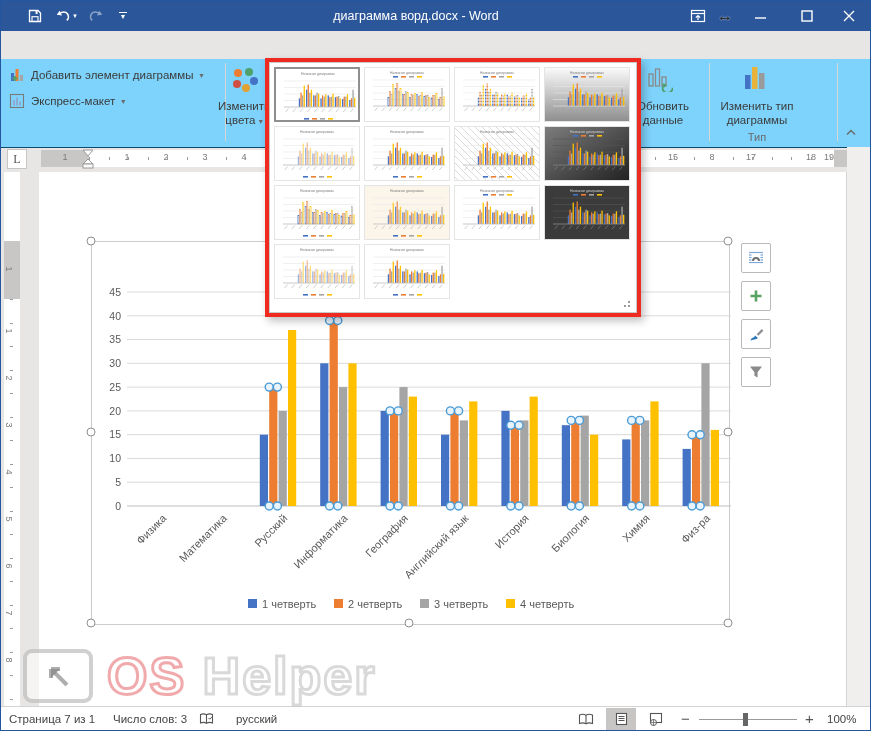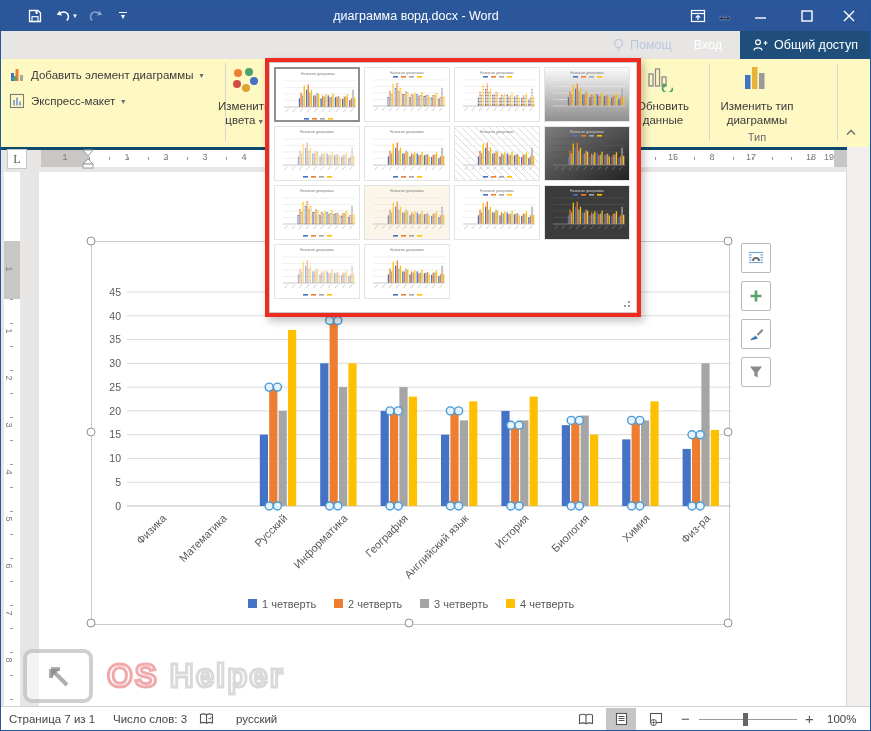--- a/index.html
+++ b/index.html
@@ -18,21 +18,21 @@
   .tabrow{position:absolute;left:0;top:30px;width:100%;height:28px;background:#2b579a;display:flex;align-items:stretch;}
   .tab{color:#fff;font-size:12.5px;line-height:28px;padding:0 9px;white-space:nowrap;position:relative;}
   .tab.sep:before{content:"";position:absolute;left:0;top:7px;height:14px;width:1px;background:rgba(255,255,255,.35);}
   .tab.active{background:#fff;color:#2b579a;}
   .tab.first{padding:0 14px;}
   .helpcluster{position:absolute;right:0;top:30px;height:28px;display:flex;align-items:center;color:#fff;font-size:12.5px;}
   .helpdim{color:#b9c7e0;display:flex;align-items:center;gap:5px;margin-right:22px;}
   .signin{margin-right:18px;}
   .share{background:#1e4e79;height:28px;display:flex;align-items:center;gap:6px;padding:0 12px;}
   
-  .ribbon{position:absolute;left:0;top:58px;width:100%;height:88px;background:#fef9c3;border-bottom:3px solid #0c4a6e;}
+  .ribbon{position:absolute;left:0;top:58px;width:100%;height:88px;background:#7dd3fc;border-bottom:1px solid #0c4a6e;}
   .rbtnline{position:absolute;display:flex;align-items:center;gap:6px;font-size:11.5px;color:#3b3b3b;white-space:nowrap;}
   .grouplabel{position:absolute;font-size:11px;color:#6a6a6a;text-align:center;}
   .gsep{position:absolute;top:4px;height:78px;width:1px;background:#d8d6d4;}
   .caret{font-size:8px;color:#6a6a6a;}
   .ribbon2line{position:absolute;text-align:center;font-size:11.5px;color:#3b3b3b;line-height:14px;}
   .chev{position:absolute;color:#6a6a6a;font-size:10px;}
   
   .tabsel{position:absolute;left:6px;top:148px;width:18px;height:18px;background:#fff;border:1px solid #c6c6c6;
           font-size:12px;color:#555;text-align:center;line-height:18px;font-family:"Liberation Serif",serif;}
   .hruler{position:absolute;left:40px;top:149px;width:806px;height:17px;background:#fff;}
@@ -57,21 +57,21 @@
   .pinner{position:absolute;left:0;top:0;right:0;bottom:0;border:1px solid #c9c9c9;padding:4px;}
   .thumbs{display:flex;flex-wrap:wrap;gap:4px;}
   .thumb{width:84px;height:53px;border:1px solid #e4e4e4;background:#fff;overflow:hidden;}
   .thumb.sel{border:2px solid #8f8f8f;background:#eef0f2;width:82px;height:51px;}
   .rgrip{position:absolute;right:5px;bottom:4px;width:7px;height:7px;}
   .rgrip i{position:absolute;width:2px;height:2px;background:#9a9a9a;}
   
   .wm{position:absolute;left:22px;top:648px;display:flex;align-items:center;z-index:30;pointer-events:none;}
   .wmbox{width:62px;height:46px;border:4px solid rgba(150,150,150,.45);border-radius:9px;background:rgba(255,255,255,.55);
          display:flex;align-items:center;justify-content:center;}
-  .wmtext{font-size:33px;font-weight:800;letter-spacing:2px;margin-left:14px;line-height:46px;}
+  .wmtext{font-size:52px;font-weight:800;letter-spacing:2px;margin-left:14px;line-height:46px;}
   .wm-os{color:rgba(255,255,255,.75);-webkit-text-stroke:3px rgba(228,85,90,.5);}
   .wm-h{color:rgba(255,255,255,.75);-webkit-text-stroke:3px rgba(185,185,185,.55);}
   
   .statusbar{position:absolute;left:0;top:705px;width:100%;height:24px;background:#fff;border-top:1px solid #d4d2d0;
              font-size:11.5px;color:#444;}
   .sitem{position:absolute;top:0;height:24px;line-height:24px;white-space:nowrap;}
   .viewbtn{position:absolute;top:1px;width:30px;height:22px;display:flex;align-items:center;justify-content:center;}
   .viewbtn.active{background:#c8c6c4;}
   .ztrack{position:absolute;top:12px;height:1px;background:#9a9a9a;}
   .zthumb{position:absolute;top:6px;width:5px;height:13px;background:#666;}
@@ -130,38 +130,20 @@
           <rect x="1" y="1" width="10" height="10" fill="none" stroke="#fff" stroke-width="1.4"></rect>
         </svg>
       </div>
     <div class="winctl" style="right:4px">
         <svg width="12" height="12">
           <path d="M1 1 L11 11 M11 1 L1 11" stroke="#fff" stroke-width="1.4"></path>
         </svg>
       </div>
   </div>
 
-  <div class="helpcluster">
-    <div class="helpdim">
-      <svg width="13" height="15" viewBox="0 0 13 15">
-          <circle cx="6.5" cy="5.5" r="4" fill="none" stroke="#b9c7e0" stroke-width="1.2"></circle>
-          <path d="M5 11 h3 M5.5 13 h2" stroke="#b9c7e0" stroke-width="1.2"></path>
-        </svg>
-      <span>Помощ</span>
-    </div>
-    <div class="signin">Вход</div>
-    <div class="share">
-      <svg width="16" height="14" viewBox="0 0 16 14">
-          <circle cx="6" cy="4.2" r="2.4" fill="none" stroke="#fff" stroke-width="1.2"></circle>
-          <path d="M2 12.5 C2 8.9 10 8.9 10 12.5" fill="none" stroke="#fff" stroke-width="1.2"></path>
-          <path d="M11.5 5 h4 M13.5 3 v4" stroke="#fff" stroke-width="1.2"></path>
-        </svg>
-      <span>Общий доступ</span>
-    </div>
-  </div>
 
   <div class="ribbon">
     <div class="rbtnline" style="left:8px;top:8px">
       <svg width="16" height="16" viewBox="0 0 16 16">
           <rect x="2" y="6" width="3" height="8" fill="#4472c4"></rect>
           <rect x="6.5" y="2" width="3" height="12" fill="#ed7d31"></rect>
           <rect x="11" y="8" width="3" height="6" fill="#a5a5a5"></rect>
           <path d="M3.5 11.5 h5 M6 9 v5" stroke="#57a363" stroke-width="1.8"></path>
         </svg>
       <span>Добавить элемент диаграммы</span>

